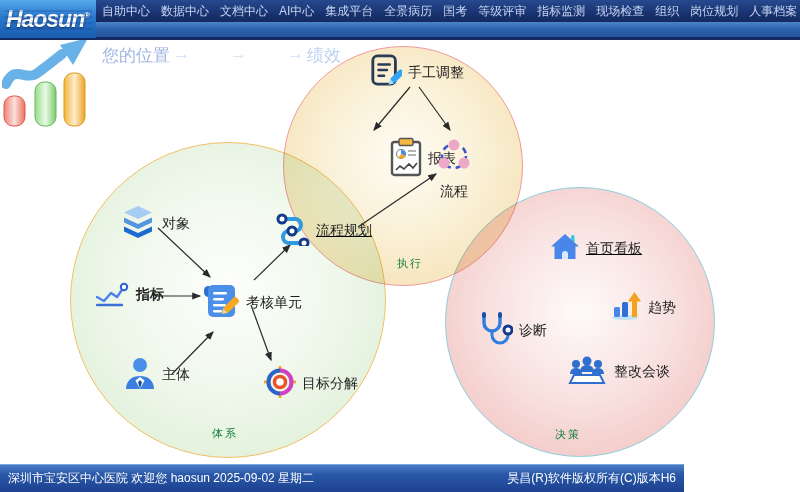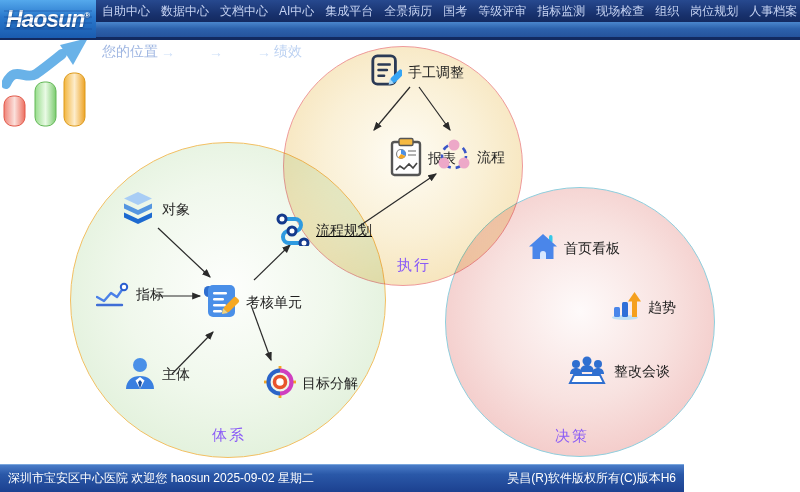--- a/index.html
+++ b/index.html
@@ -19,43 +19,43 @@
     background:linear-gradient(180deg,#55a9ec 0%,#2a78cc 45%,#1a5cb0 100%);
     display:flex; align-items:center; justify-content:center; cursor:pointer; }
   .logo-text { color:#fff; font-weight:bold; font-style:italic; font-size:23px; letter-spacing:-1px;
     text-shadow:0 1px 2px rgba(8,40,90,.8); position:relative; }
   .logo-text .reg { font-size:8px; font-style:normal; vertical-align:super; letter-spacing:0; }
   .logo-stripes { position:absolute; left:4px; right:4px; top:6px; bottom:6px; pointer-events:none;
     background:repeating-linear-gradient(180deg, transparent 0 4px, rgba(20,70,150,.28) 4px 6px); }
   .menu { position:absolute; left:102px; top:0; height:22px; display:flex; align-items:center; gap:11px;
     font-size:12px; color:#c6d3f2; white-space:nowrap; }
   .menu-item { cursor:pointer; line-height:16px; }
-  .crumbs { position:absolute; left:102px; top:22px; height:15px; display:flex; align-items:center; gap:2px;
-    font-size:14px; color:#9fb6e2; }
+  .crumbs { position:absolute; left:102px; top:22px; height:15px; display:flex; gap:2px;
+    font-size:17px; color:#9fb6e2; }
   .crumb-sep { color:#cfe0f8; padding:0 1px; }
   .crumb-strong { color:#ffffff; font-weight:bold; cursor:pointer; }
   .crumb-last { color:#bdd2f2; cursor:pointer; }
   
   .decor { position:absolute; left:2px; top:36px; z-index:1; }
   
   .canvas { position:absolute; left:0; top:40px; width:800px; height:424px; background:#fff; }
   .circle { position:absolute; border-radius:50%; mix-blend-mode:multiply; z-index:1; }
   .c-system { left:70px; top:102px; width:316px; height:316px;
     background:radial-gradient(circle at 50% 46%, #fdfefc 0%, #f0f8ec 45%, #d8ecd0 100%);
     border:1.5px solid #f2bf62; }
   .c-execution { left:283px; top:6px; width:240px; height:240px;
     background:radial-gradient(circle at 50% 46%, #fefcf4 0%, #faf0d6 45%, #f4dca8 100%);
     border:1.5px solid #ee9a9a; }
   .c-decision { left:445px; top:147px; width:270px; height:270px;
     background:radial-gradient(circle at 50% 46%, #fefafa 0%, #f8e2e0 45%, #f0bab8 100%);
     border:1.5px solid #8ecedd; }
   .edges { position:absolute; left:0; top:0; width:800px; height:424px; z-index:2; pointer-events:none; }
   .node { position:absolute; display:flex; align-items:center; gap:6px; z-index:3; cursor:pointer; }
   .node .nlabel { font-size:14px; color:#1f1f1f; white-space:nowrap; }
-  .region-label { position:absolute; z-index:3; font-size:15px; color:#8b5cf6; letter-spacing:2px; }
+  .region-label { position:absolute; z-index:3; font-size:11px; color:#15803d; letter-spacing:2px; }
   
   .footer { position:absolute; left:0; bottom:0; width:684px; height:28px; z-index:10;
     background:linear-gradient(180deg,#4a7cc8 0%,#2a58a8 35%,#1c4190 100%);
     border-top:1px solid #7aa6dd;
     display:flex; align-items:center; justify-content:space-between; padding:0 8px;
     color:#ffffff; font-size:12px; }
 </style>
 </head>
 <body>
 
@@ -140,30 +140,30 @@
       <line x1="157" y1="256" x2="200" y2="256"></line>
       <line x1="172" y1="334" x2="213" y2="292"></line>
       <line x1="254" y1="240" x2="290" y2="205"></line>
       <line x1="251" y1="265" x2="271" y2="320"></line>
       <line x1="410" y1="47" x2="374" y2="90"></line>
       <line x1="419" y1="47" x2="450" y2="90"></line>
       <line x1="358" y1="187" x2="436" y2="134"></line>
     </g>
   </svg>
 
-  <div class="node" style="left:120px; top:150px;">
+  <div class="node" style="left:120px; top:164px;">
     <span><svg width="36" height="36" viewBox="0 0 36 36">
       <path d="M18 2l14 6.5L18 15 4 8.5z" fill="#a8cdf5"></path>
       <path d="M4 13.5l14 6.5 14-6.5v5L18 25 4 18.5z" fill="#5596e0"></path>
       <path d="M4 22.5l14 6.5 14-6.5v5L18 34 4 27.5z" fill="#1d6ad0"></path>
     </svg></span>
     <span class="nlabel">对象</span>
   </div>
 
-  <div class="node" style="left:96px; top:238px;">
+  <div class="node" style="left:96px; top:238px;font-weight:bold;">
     <span><svg width="34" height="30" viewBox="0 0 34 30">
       <polyline points="1,19 8,23 15,15 21,19 28,9" fill="none" stroke="#4a80e8" stroke-width="2.4" stroke-linecap="round" stroke-linejoin="round"></polyline>
       <circle cx="28" cy="9" r="3.2" fill="#fff" stroke="#2b5fd0" stroke-width="2"></circle>
       <line x1="1" y1="27" x2="26" y2="27" stroke="#3f6ed6" stroke-width="2.4" stroke-linecap="round"></line>
     </svg></span>
     <span class="nlabel">指标</span>
   </div>
 
   <div class="node" style="left:124px; top:316px;">
     <span><svg width="32" height="34" viewBox="0 0 32 34">
@@ -225,60 +225,70 @@
       <circle cx="11" cy="17" r="4.5" fill="#fff" stroke="#888" stroke-width="1.2"></circle>
       <path d="M11 17V12.5A4.5 4.5 0 0 1 15.3 19z" fill="#4a90e8"></path>
       <path d="M11 17l4.3 2a4.5 4.5 0 0 1-7.1 1.5z" fill="#f5a623"></path>
       <line x1="18" y1="14" x2="26" y2="14" stroke="#999" stroke-width="1.5"></line>
       <line x1="18" y1="18" x2="26" y2="18" stroke="#999" stroke-width="1.5"></line>
       <polyline points="6,33 10,29 14,32 19,27 23,31 27,26" fill="none" stroke="#444" stroke-width="1.6"></polyline>
     </svg></span>
     <span class="nlabel">报表</span>
   </div>
 
-  <div class="node" style="left:437px; top:99px;">
+  <div class="node" style="left:437px; top:99px;flex-direction:column;">
     <span><svg width="34" height="34" viewBox="0 0 34 34">
       <circle cx="17" cy="17" r="12" fill="none" stroke="#3b56c8" stroke-width="2.6" stroke-dasharray="6 5"></circle>
       <circle cx="17" cy="6" r="5.5" fill="#eda8c8"></circle>
       <circle cx="7" cy="24" r="5.5" fill="#eda8c8"></circle>
       <circle cx="27" cy="24" r="5.5" fill="#eda8c8"></circle>
     </svg></span>
     <span class="nlabel">流程</span>
   </div>
 
   <div class="node" style="left:276px; top:172px;text-decoration:underline;">
     <span><svg width="34" height="34" viewBox="0 0 34 34">
       <path d="M6 7h13a6 6 0 0 1 0 12h-6a6 6 0 0 0 0 12h15" fill="none" stroke="#2e9ae0" stroke-width="4" stroke-linecap="round"></path>
       <circle cx="6" cy="7" r="4" fill="#fff" stroke="#143a8c" stroke-width="3"></circle>
       <circle cx="16" cy="19" r="4" fill="#fff" stroke="#143a8c" stroke-width="3"></circle>
       <circle cx="28" cy="31" r="4" fill="#fff" stroke="#143a8c" stroke-width="3"></circle>
     </svg></span>
     <span class="nlabel">流程规划</span>
   </div>
 
-  <div class="node" style="left:528px; top:192px;">
+  <div class="node" style="left:550px; top:192px;text-decoration:underline;">
     <span><svg width="30" height="30" viewBox="0 0 30 30">
       <rect x="21" y="3" width="3.5" height="8" rx="1.7" fill="#35c8e8"></rect>
       <path d="M15 2L29 14.5h-3.5V27h-21V14.5H1z" fill="#4a86ea"></path>
       <path d="M12 27v-5a3 3 0 0 1 6 0v5z" fill="#d8e8ff"></path>
     </svg></span>
     <span class="nlabel">首页看板</span>
   </div>
 
   <div class="node" style="left:612px; top:252px;">
     <span><svg width="30" height="28" viewBox="0 0 30 28">
       <ellipse cx="13" cy="25.5" rx="13" ry="2.5" fill="#bfe0f5"></ellipse>
       <rect x="2" y="15" width="6" height="10" rx="1.5" fill="#4a86ea"></rect>
       <rect x="10" y="10" width="6" height="15" rx="1.5" fill="#2f6fd8"></rect>
       <rect x="20" y="9" width="5" height="16" fill="#f5a01e"></rect>
       <path d="M22.5 0l6.5 9.5H16z" fill="#f5a01e"></path>
     </svg></span>
     <span class="nlabel">趋势</span>
   </div>
 
+  <div class="node" style="left:477px; top:271px;">
+    <span><svg width="36" height="36" viewBox="0 0 36 36">
+      <path d="M7 4v8a8 8 0 0 0 16 0V4" fill="none" stroke="#2f7de0" stroke-width="3.4" stroke-linecap="round"></path>
+      <rect x="5" y="1" width="4" height="6" rx="2" fill="#1b4fa8"></rect>
+      <rect x="21" y="1" width="4" height="6" rx="2" fill="#1b4fa8"></rect>
+      <path d="M15 20v4a8 8 0 0 0 16 0v-1" fill="none" stroke="#2f7de0" stroke-width="3"></path>
+      <circle cx="31" cy="19" r="4" fill="#fff" stroke="#143a8c" stroke-width="3"></circle>
+    </svg></span>
+    <span class="nlabel">诊断</span>
+  </div>
 
   <div class="node" style="left:566px; top:316px;">
     <span><svg width="42" height="28" viewBox="0 0 42 28">
       <circle cx="10" cy="8" r="4" fill="#2f6fd0"></circle>
       <path d="M4 18c0-4 2.7-6 6-6s6 2 6 6z" fill="#2f6fd0"></path>
       <circle cx="32" cy="8" r="4" fill="#2f6fd0"></circle>
       <path d="M26 18c0-4 2.7-6 6-6s6 2 6 6z" fill="#2f6fd0"></path>
       <circle cx="21" cy="5" r="4.5" fill="#2f6fd0"></circle>
       <path d="M14 16c0-4.5 3.1-7 7-7s7 2.5 7 7z" fill="#2f6fd0"></path>
       <path d="M8 19h26l4 8H4z" fill="#fff" stroke="#2f6fd0" stroke-width="2"></path>

